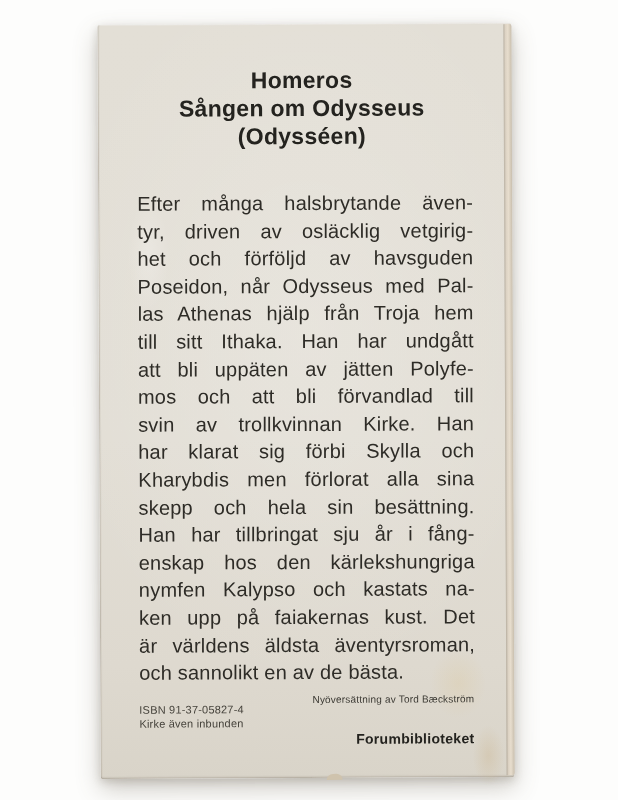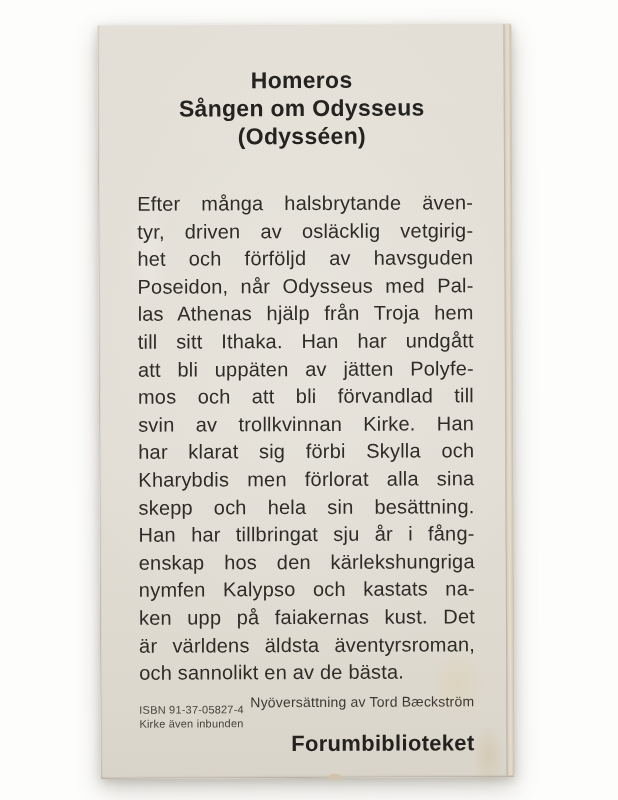--- a/index.html
+++ b/index.html
@@ -69,36 +69,36 @@
     font-size: 20px;
     line-height: 27.6px;
     letter-spacing: 0.2px;
     color: #2e2c27;
   }
   .blurb-line { text-align: justify; text-align-last: justify; }
   .blurb-line.last { text-align-last: left; }
 
   .translator {
     position: absolute; top: 670px; right: 40px;
-    font-size: 14px;
+    font-size: 10px;
     letter-spacing: 0.2px;
     color: #3b3933;
   }
 
   .isbn-block {
     position: absolute; top: 679px; left: 39px;
     font-size: 11px;
     line-height: 13.5px;
     letter-spacing: 0.2px;
     color: #45423b;
   }
 
   .publisher {
     position: absolute; top: 707px; right: 40px;
-    font-size: 22px;
+    font-size: 14px;
     font-weight: bold;
     letter-spacing: 0.3px;
     color: #23221e;
   }
 </style>
 </head>
 <body>
 
 <div class="book">
 

